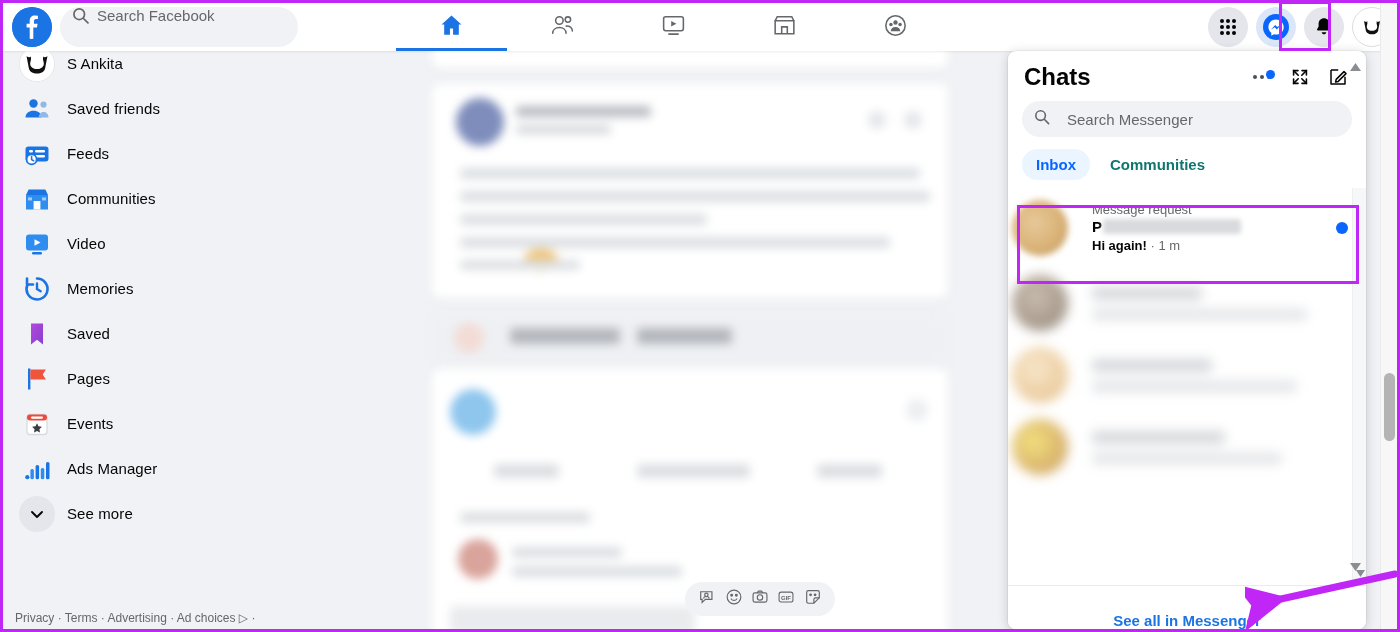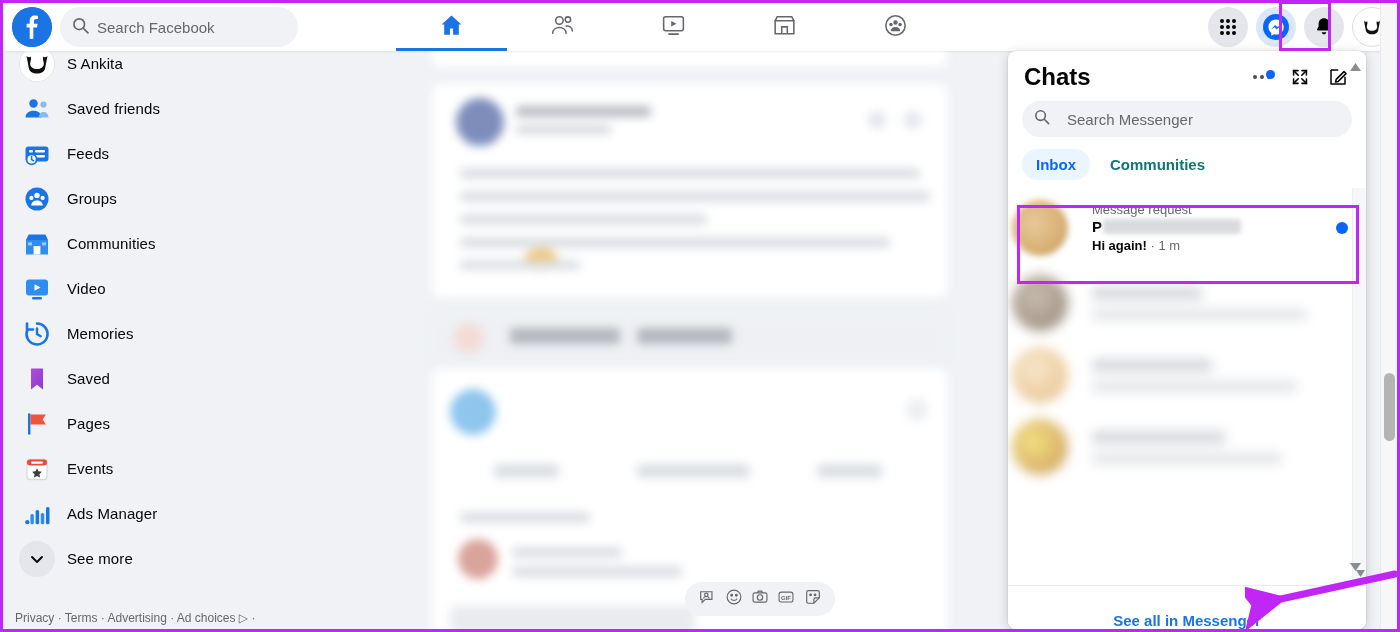--- a/index.html
+++ b/index.html
@@ -42,21 +42,21 @@
   }
   #topbar-left { display: flex; align-items: center; padding-left: 9px; gap: 8px; }
   .fb-logo {
     width: 40px; height: 40px; border-radius: 50%;
     background: #1b74e4;
     display: flex; align-items: center; justify-content: center;
     position: relative; overflow: hidden;
   }
   .fb-logo svg { display: block; }
   .search-pill {
-    display: flex; align-items: center; gap: 8px;
+    display: flex; gap: 8px;
     width: 238px; height: 40px;
     background: #f0f2f5; border-radius: 20px;
     padding: 0 12px;
   }
   .search-pill .txt { color: #65676b; font-size: 15px; }
 
   #topbar-center {
     position: absolute; left: 393px; top: 0; height: 48px;
     display: flex; align-items: center;
   }
@@ -355,32 +355,20 @@
           <rect x="7" y="11" width="4" height="2.6" rx="1.3" fill="#fff"></rect>
           <rect x="13" y="11" width="10" height="2.6" rx="1.3" fill="#fff"></rect>
           <rect x="7" y="16" width="16" height="2.6" rx="1.3" fill="#fff"></rect>
           <circle cx="9.6" cy="20.4" r="5" fill="#fff" stroke="#1b74e4" stroke-width="1.8"></circle>
           <path d="M9.6 17.6v3l2 1.1" stroke="#1b74e4" stroke-width="1.6" fill="none" stroke-linecap="round"></path>
         </svg>
       </span>
       <span class="label">Feeds</span>
     </div>
 
-    <div class="side-item">
-      <span class="side-ico">
-        <svg width="30" height="30" viewBox="0 0 30 30">
-          <circle cx="15" cy="15" r="11.5" fill="#1b74e4"></circle>
-          <circle cx="15" cy="11.4" r="2.7" fill="#fff"></circle>
-          <circle cx="9.4" cy="13.9" r="2.1" fill="#fff"></circle>
-          <circle cx="20.6" cy="13.9" r="2.1" fill="#fff"></circle>
-          <path d="M9.2 21.6c0-3.3 2.6-5.2 5.8-5.2s5.8 1.9 5.8 5.2z" fill="#fff"></path>
-        </svg>
-      </span>
-      <span class="label">Groups</span>
-    </div>
 
     <div class="side-item">
       <span class="side-ico">
         <svg width="30" height="30" viewBox="0 0 30 30">
           <rect x="4" y="11" width="22" height="14.5" fill="#2f8df0"></rect>
           <path d="M4 11 6.6 5.5h16.8L26 11z" fill="#1b74e4"></path>
           <rect x="11.6" y="17" width="6.8" height="8.5" fill="#fff"></rect>
           <rect x="6" y="13.4" width="4" height="3" fill="#fff" opacity=".55"></rect>
           <rect x="20" y="13.4" width="4" height="3" fill="#fff" opacity=".55"></rect>
         </svg>

